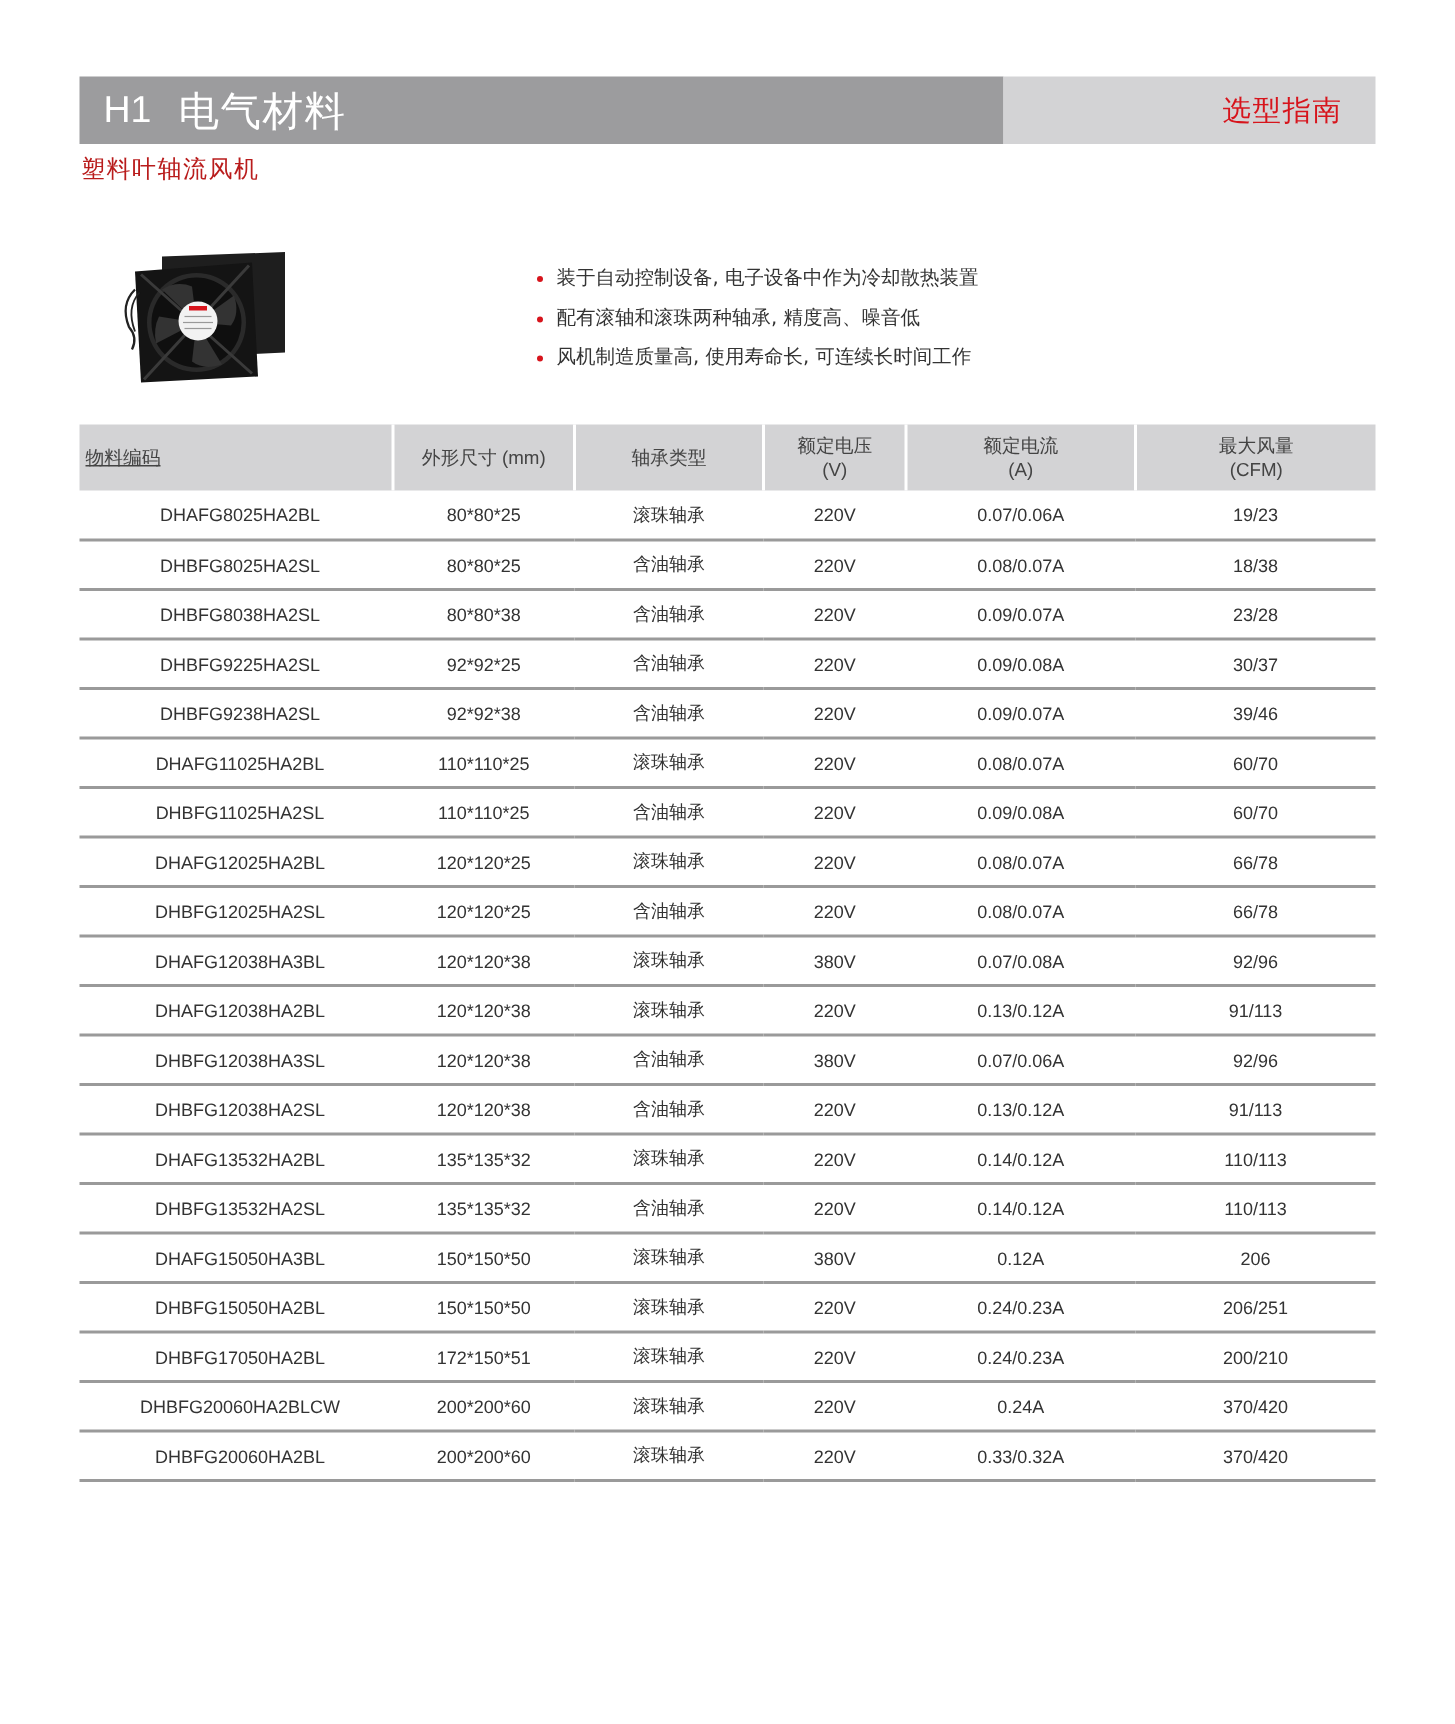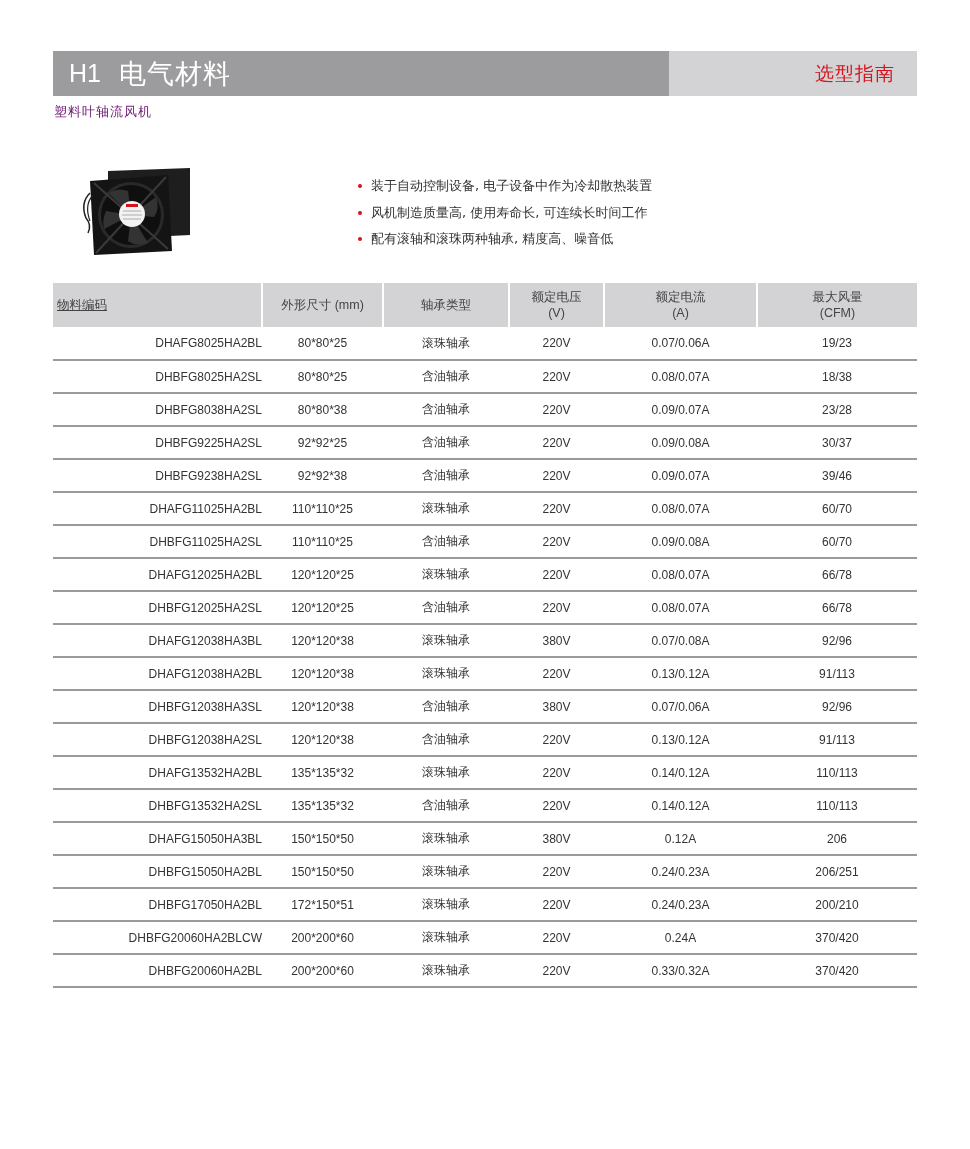--- a/index.html
+++ b/index.html
@@ -3,31 +3,31 @@
 <meta charset="utf-8">
 <style>
   html,body{margin:0;padding:0;background:#ffffff;}
   body{width:970px;height:1149px;position:relative;font-family:"DejaVu Sans","Liberation Sans",sans-serif;color:#333;overflow:hidden;}
   .header-bar{position:absolute;left:53px;top:51px;width:864px;height:45px;display:flex;}
   .header-left{width:616px;height:45px;background:#9c9c9e;display:flex;align-items:center;}
   .header-left .code{color:#fff;font-size:25px;margin-left:16px;font-family:"Liberation Sans",sans-serif;}
   .header-left .title{color:#fff;font-size:27px;margin-left:18px;letter-spacing:1px;}
   .header-right{flex:1;height:45px;background:#d3d3d5;display:flex;align-items:center;justify-content:flex-end;}
   .header-right .guide{color:#d7141c;font-size:19px;margin-right:22px;letter-spacing:1px;}
-  .subtitle{position:absolute;left:54px;top:103px;color:#701a75;font-size:13px;letter-spacing:1px;}
+  .subtitle{position:absolute;left:54px;top:103px;color:#b91c1c;font-size:16px;letter-spacing:1px;}
   .fan{position:absolute;left:78px;top:163px;width:120px;height:95px;}
   .features{position:absolute;left:358px;top:173px;margin:0;padding:0;list-style:none;}
   .features li{font-size:13px;color:#333;height:26.5px;line-height:22px;display:flex;align-items:center;}
   .features li .dot{display:inline-block;width:4px;height:4px;border-radius:50%;background:#d7141c;margin-right:9px;}
   table{position:absolute;left:53px;top:283px;width:864px;border-collapse:collapse;table-layout:fixed;font-family:"Liberation Sans",sans-serif;}
   th{background:#d3d3d5;font-weight:normal;font-size:12.5px;color:#444;height:44px;padding:0;border-right:2px solid #fff;line-height:16px;}
   th:last-child{border-right:none;}
   th.left{text-align:left;padding-left:4px;text-decoration:underline;}
   td{font-size:12px;color:#333;height:31px;padding:0;text-align:center;border-bottom:2px solid #9a9a9a;}
-  td.left{text-align:right;padding-left:5px;margin-top:36px;}
+  td.left{text-align:center;padding-left:5px;margin-top:36px;}
   tr.first td{height:32px;}
 </style>
 </head>
 <body>
 
 <div class="header-bar">
   <div class="header-left">
     <span class="code">H1</span>
     <span class="title">电气材料</span>
   </div>
@@ -61,25 +61,25 @@
   <path d="M15 32 Q6 42 12 58" stroke="#222" stroke-width="1.2" fill="none"></path>
 </svg>
 
 <ul class="features">
   <li>
       <span class="dot"></span>
       <span>装于自动控制设备, 电子设备中作为冷却散热装置</span>
     </li>
   <li>
       <span class="dot"></span>
-      <span>风机制造质量高, 使用寿命长, 可连续长时间工作</span>
+      <span>配有滚轴和滚珠两种轴承, 精度高、噪音低</span>
     </li>
   <li>
       <span class="dot"></span>
-      <span>配有滚轴和滚珠两种轴承, 精度高、噪音低</span>
+      <span>风机制造质量高, 使用寿命长, 可连续长时间工作</span>
     </li>
 </ul>
 
 <table>
   <colgroup>
     <col style="width:209px">
       <col style="width:121px">
       <col style="width:126px">
       <col style="width:95px">
       <col style="width:153px">

